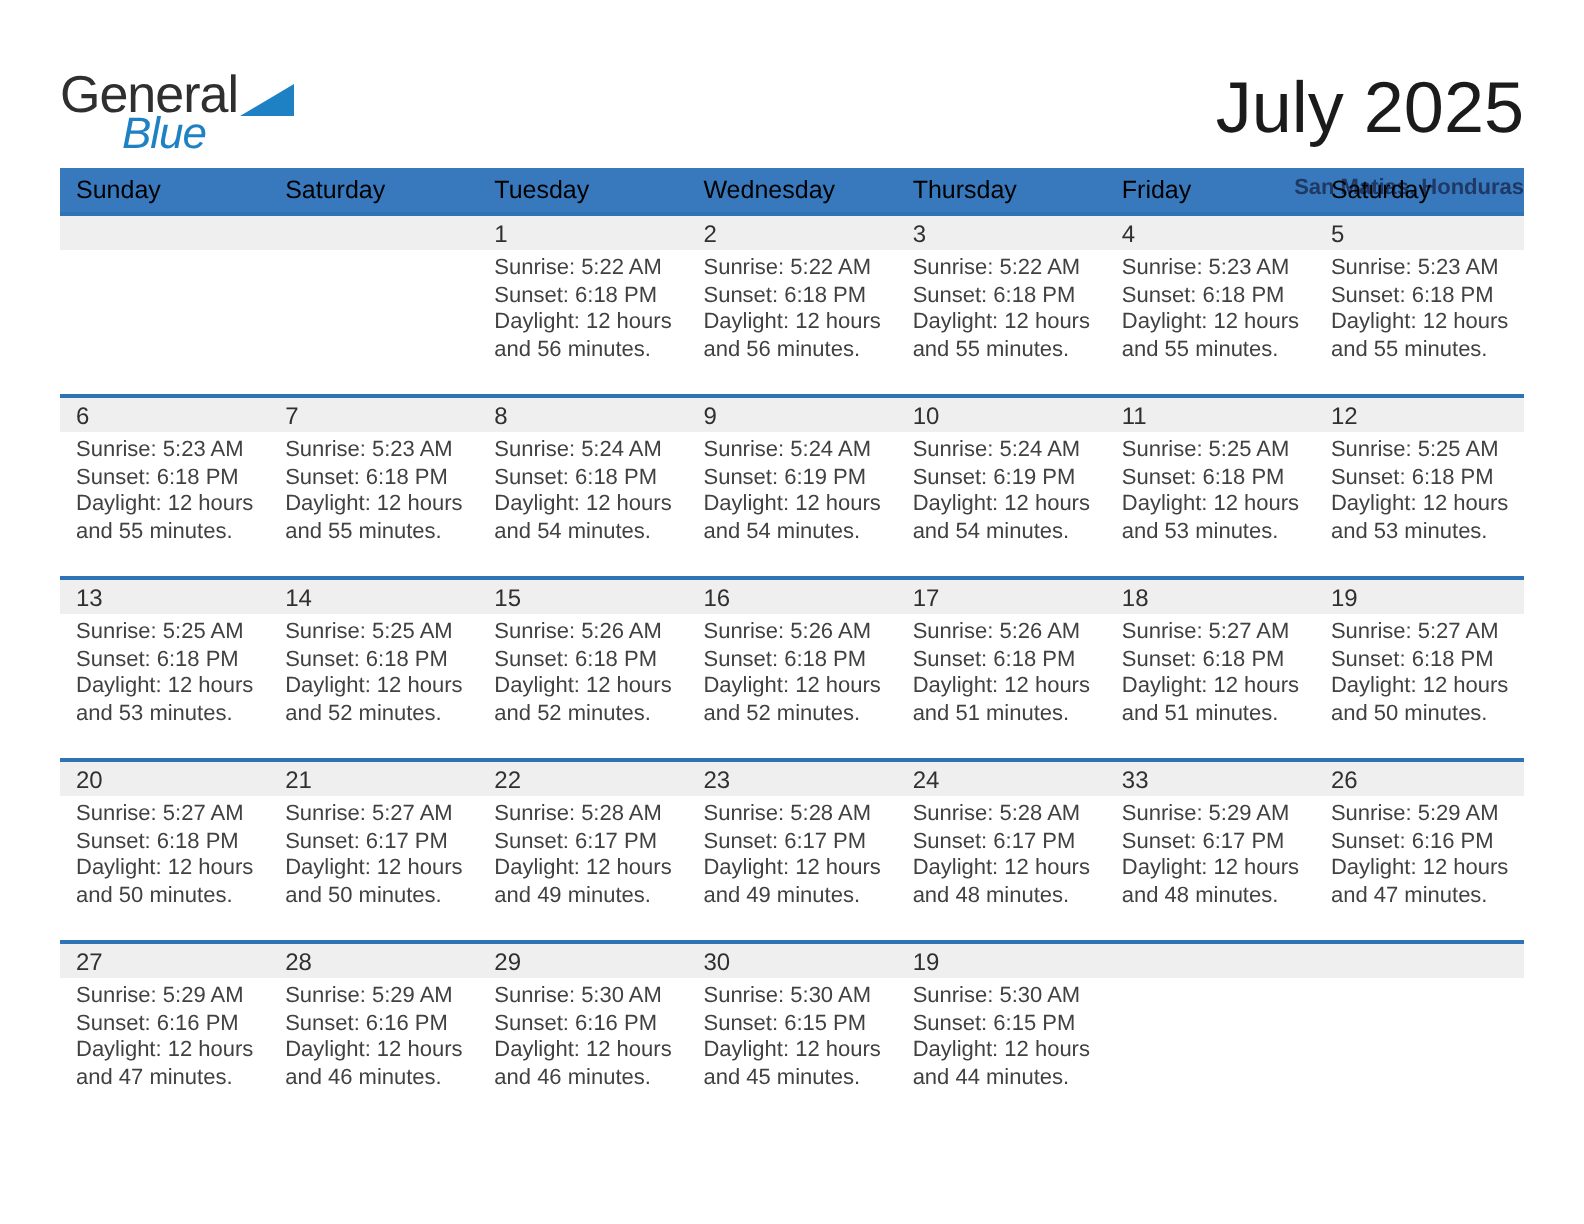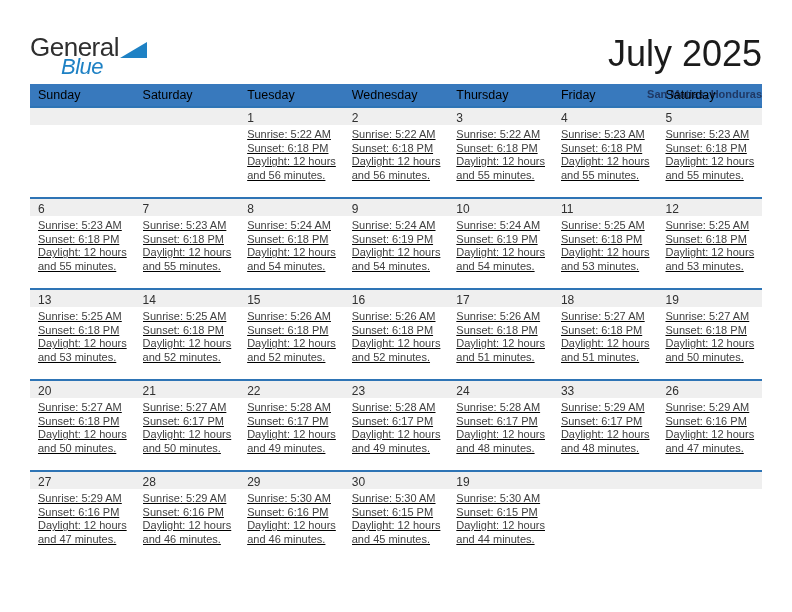--- a/index.html
+++ b/index.html
@@ -33,21 +33,21 @@
   .page-subtitle{font-size:11px;font-weight:bold;color:var(--subtitle);margin-top:14px;}
   .calendar{margin:13px 30px 0 30px;}
   .weekday-row{
     display:flex;background:var(--header_bg);height:22px;align-items:center;
   }
   .wd{flex:1;color:#000000;font-size:12.5px;padding-left:8px;white-space:nowrap;overflow:hidden;}
   .week-row{display:flex;border-top:2px solid var(--row_border);height:89px;}
   .cell{flex:1;display:flex;flex-direction:column;min-width:0;}
   .day-strip{background:var(--strip_bg);height:17px;line-height:17px;padding-left:8px;}
   .day-num{font-size:12px;color:var(--daynum);}
-  .cell-body{padding:3px 4px 0 8px;text-decoration:underline;}
+  .cell-body{padding:3px 4px 0 8px;}
   .detail-line{
     font-size:11px;line-height:13.6px;color:var(--body_text);
     white-space:nowrap;overflow:hidden;
   }
 </style>
 </head>
 <body>
 
 <div class="topbar">
   <div class="logo">

